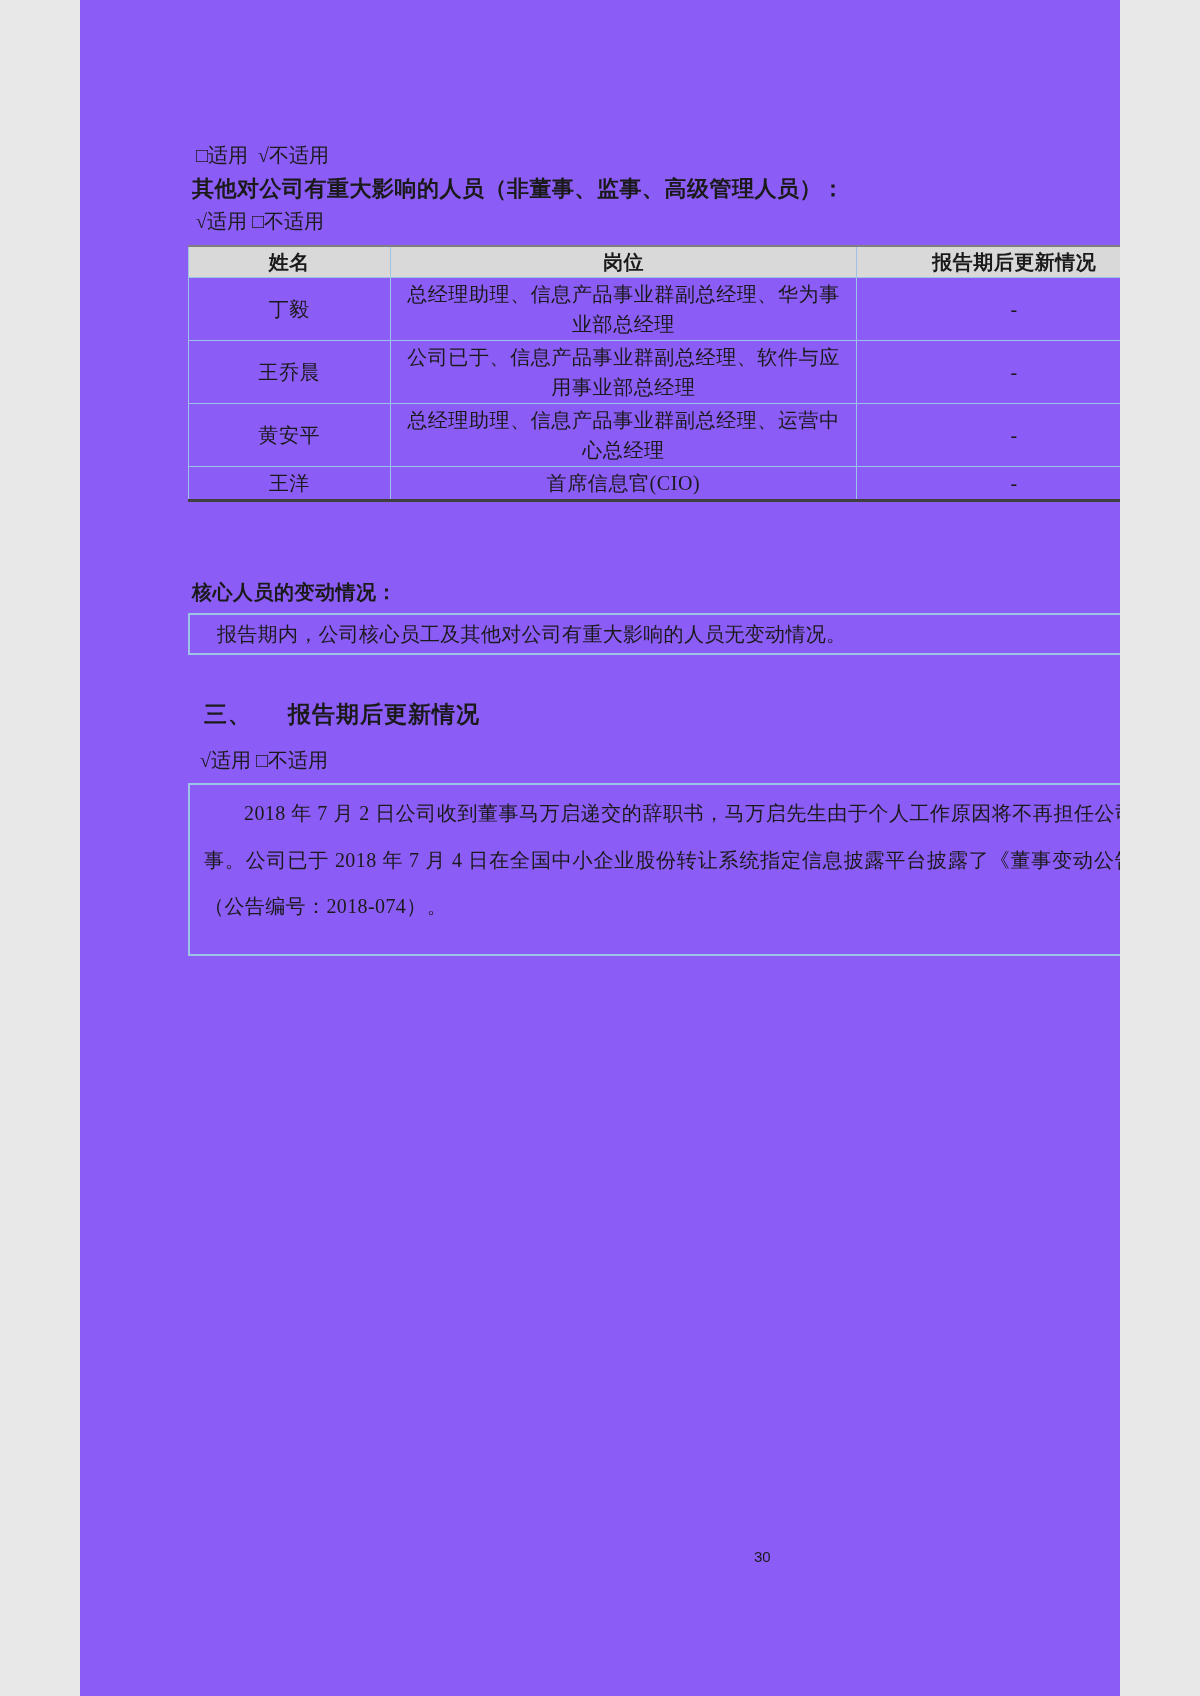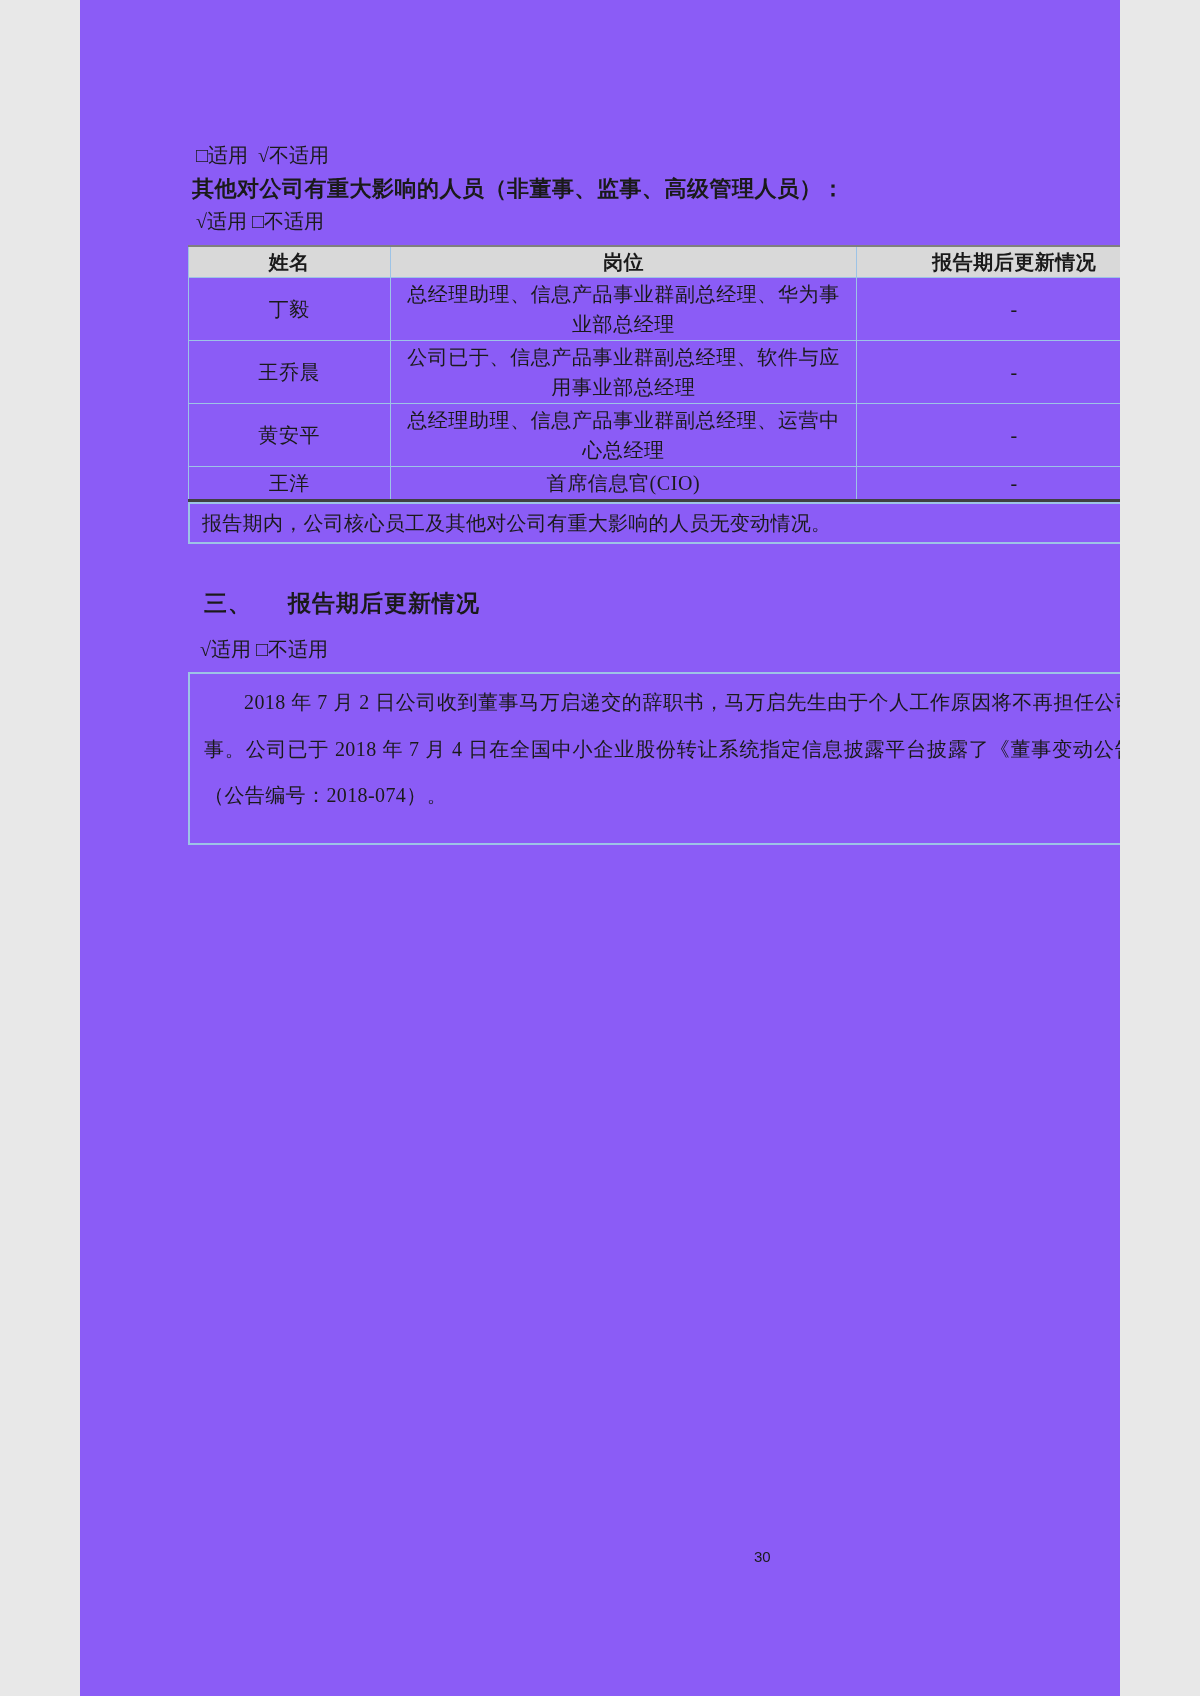--- a/index.html
+++ b/index.html
@@ -71,23 +71,24 @@
   .core-heading {
     font-size: 20px;
     font-weight: bold;
     margin-top: 76px;
     padding-left: 4px;
     line-height: 28px;
     letter-spacing: 0.5px;
   }
   .bordered-box {
     border: 2px solid #9DC3E6;
+    margin-top: 7px;
     font-size: 20px;
     line-height: 28px;
-    padding: 5px 12px;
+    padding: 5px 27px;
     letter-spacing: 0.3px;
   }
   .section-heading {
     margin-top: 44px;
     padding-left: 16px;
     font-size: 23px;
     font-weight: bold;
     line-height: 32px;
     letter-spacing: 1px;
   }
@@ -155,20 +156,21 @@
           <td>-</td>
         </tr>
         <tr>
           <td>王洋</td>
           <td>首席信息官(CIO)</td>
           <td>-</td>
         </tr>
       </tbody>
     </table>
 
+    <h3 class="core-heading">核心人员的变动情况：</h3>
 
     <div class="bordered-box">报告期内，公司核心员工及其他对公司有重大影响的人员无变动情况。</div>
 
     <h2 class="section-heading">
       <span class="section-number">三、</span><span>报告期后更新情况</span>
     </h2>
 
     <p class="plain section-applicable">√适用 □不适用</p>
 
     <div class="bordered-box para">2018 年 7 月 2 日公司收到董事马万启递交的辞职书，马万启先生由于个人工作原因将不再担任公司董事。公司已于 2018 年 7 月 4 日在全国中小企业股份转让系统指定信息披露平台披露了《董事变动公告》（公告编号：2018-074）。</div>

